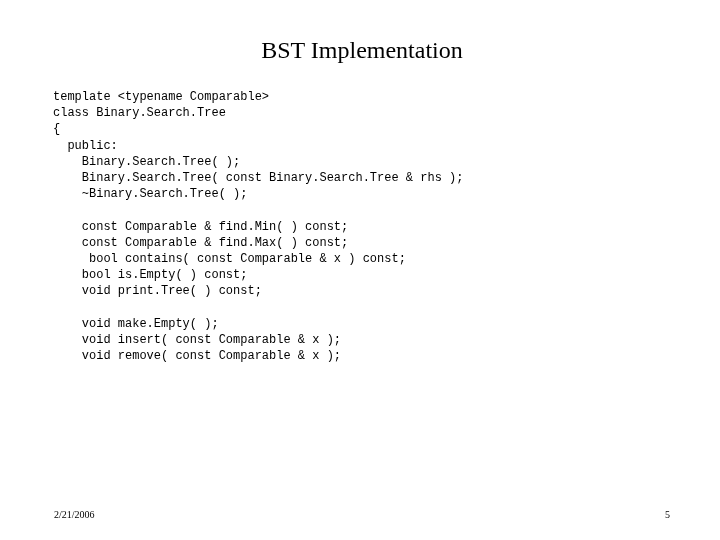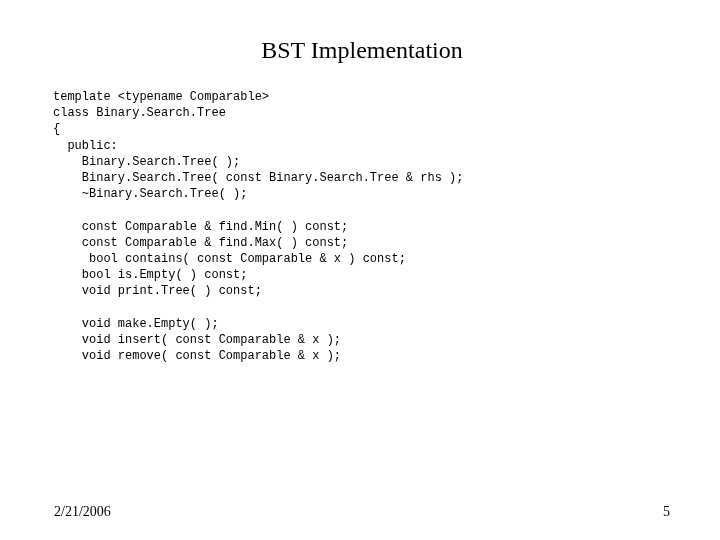--- a/index.html
+++ b/index.html
@@ -28,21 +28,21 @@
       line-height: 1.35;
       white-space: pre;
     }
     .footer {
       position: absolute;
       bottom: 20px;
       left: 50px;
       right: 50px;
       display: flex;
       justify-content: space-between;
-      font-size: 14px;
+      font-size: 10px;
     }
   </style>
 </head>
 <body>
 
 <h1 class="title">BST Implementation</h1>
 
 <div class="code-block">template &lt;typename Comparable&gt;
 class Binary.Search.Tree
 {

